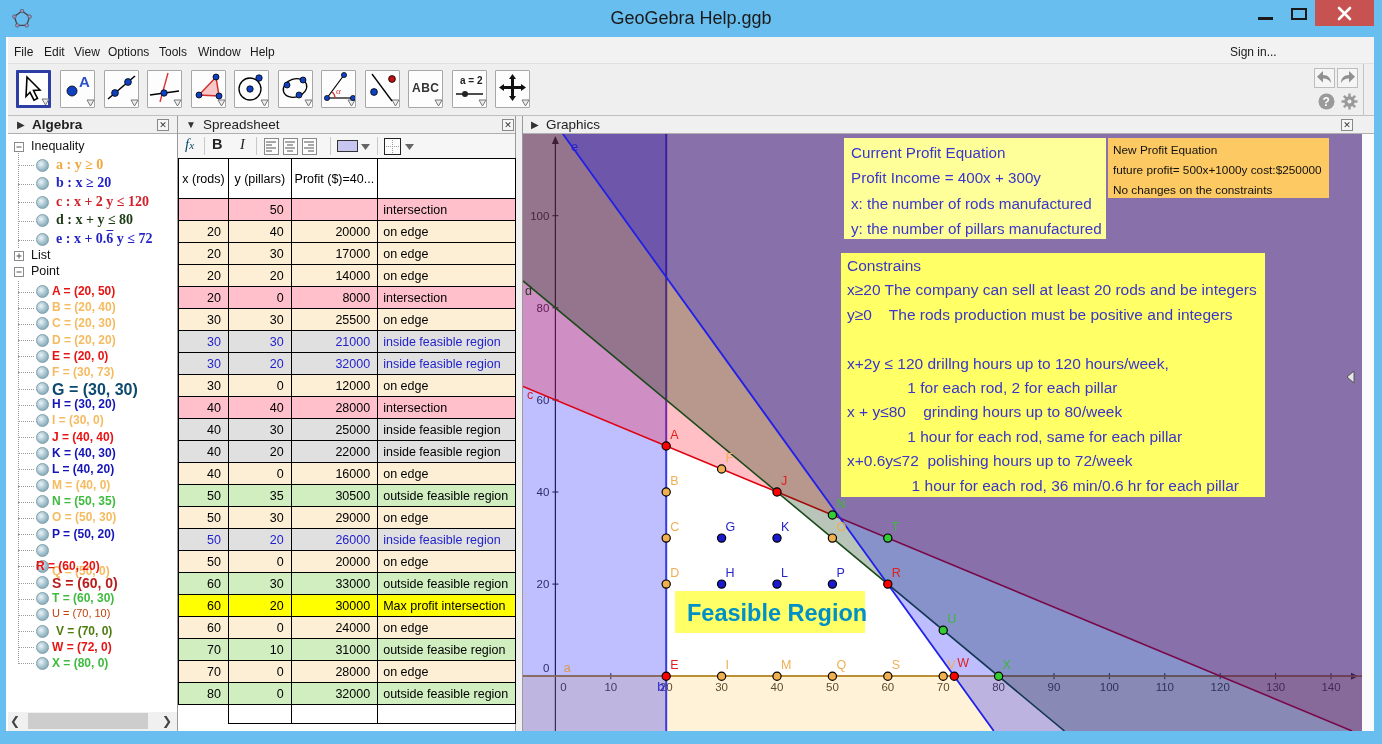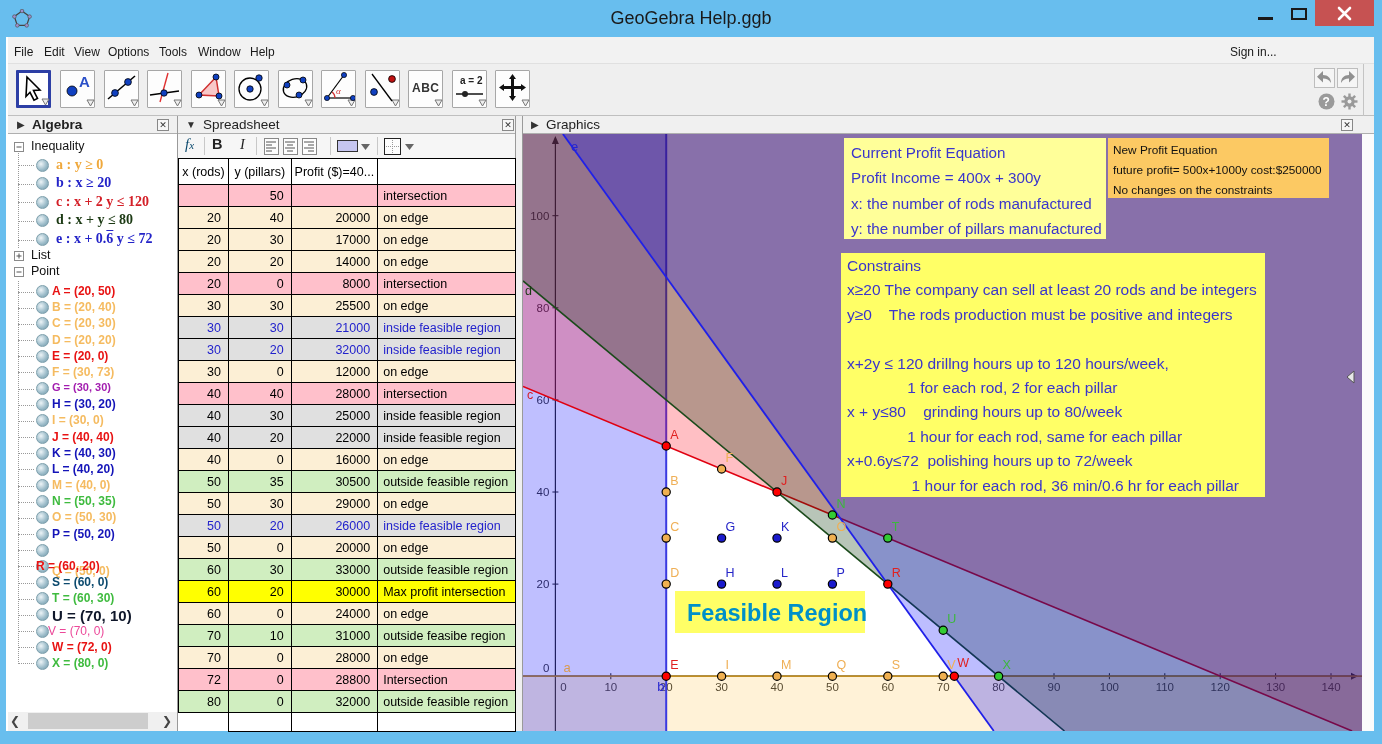--- a/index.html
+++ b/index.html
@@ -266,21 +266,21 @@
 <div class="abs" style="left:52px;top:300.17px;font-size:12px;font-weight:bold;color:#F5BB60">B = (20, 40)</div>
 <div class="abs marble" style="left:36px;top:317.34000000000003px"></div>
 <div class="abs" style="left:52px;top:316.34000000000003px;font-size:12px;font-weight:bold;color:#F5BB60">C = (20, 30)</div>
 <div class="abs marble" style="left:36px;top:333.51000000000005px"></div>
 <div class="abs" style="left:52px;top:332.51000000000005px;font-size:12px;font-weight:bold;color:#F5BB60">D = (20, 20)</div>
 <div class="abs marble" style="left:36px;top:349.68000000000006px"></div>
 <div class="abs" style="left:52px;top:348.68000000000006px;font-size:12px;font-weight:bold;color:#E81313">E = (20, 0)</div>
 <div class="abs marble" style="left:36px;top:365.8500000000001px"></div>
 <div class="abs" style="left:52px;top:364.8500000000001px;font-size:12px;font-weight:bold;color:#F5BB60">F = (30, 73)</div>
 <div class="abs marble" style="left:36px;top:382.0200000000001px"></div>
-<div class="abs" style="left:52px;top:381.0200000000001px;font-size:11px;font-weight:bold;color:#a21caf">G = (30, 30)</div>
+<div class="abs" style="left:52px;top:381.0200000000001px;font-size:16px;font-weight:bold;color:#0c4a6e">G = (30, 30)</div>
 <div class="abs marble" style="left:36px;top:398.1900000000001px"></div>
 <div class="abs" style="left:52px;top:397.1900000000001px;font-size:12px;font-weight:bold;color:#1414B8">H = (30, 20)</div>
 <div class="abs marble" style="left:36px;top:414.3600000000001px"></div>
 <div class="abs" style="left:52px;top:413.3600000000001px;font-size:12px;font-weight:bold;color:#F5BB60">I = (30, 0)</div>
 <div class="abs marble" style="left:36px;top:430.53000000000014px"></div>
 <div class="abs" style="left:52px;top:429.53000000000014px;font-size:12px;font-weight:bold;color:#E81313">J = (40, 40)</div>
 <div class="abs marble" style="left:36px;top:446.70000000000016px"></div>
 <div class="abs" style="left:52px;top:445.70000000000016px;font-size:12px;font-weight:bold;color:#1414B8">K = (40, 30)</div>
 <div class="abs marble" style="left:36px;top:462.8700000000002px"></div>
 <div class="abs" style="left:52px;top:461.8700000000002px;font-size:12px;font-weight:bold;color:#1414B8">L = (40, 20)</div>
@@ -290,27 +290,27 @@
 <div class="abs" style="left:52px;top:494.2100000000002px;font-size:12px;font-weight:bold;color:#3FBB3F">N = (50, 35)</div>
 <div class="abs marble" style="left:36px;top:511.3800000000002px"></div>
 <div class="abs" style="left:52px;top:510.3800000000002px;font-size:12px;font-weight:bold;color:#F5BB60">O = (50, 30)</div>
 <div class="abs marble" style="left:36px;top:527.5500000000002px"></div>
 <div class="abs" style="left:52px;top:526.5500000000002px;font-size:12px;font-weight:bold;color:#1414B8">P = (50, 20)</div>
 <div class="abs marble" style="left:36px;top:543.7200000000001px"></div>
 <div class="abs" style="left:52px;top:564px;font-size:12px;font-weight:bold;color:#F5BB60">Q = (50, 0)</div>
 <div class="abs marble" style="left:36px;top:559.8900000000001px"></div>
 <div class="abs" style="left:36px;top:558.8900000000001px;font-size:12px;font-weight:bold;color:#E81313">R = (60, 20)</div>
 <div class="abs marble" style="left:36px;top:576.0600000000001px"></div>
-<div class="abs" style="left:52px;top:575.0600000000001px;font-size:12px;font-weight:bold;color:#0c4a6e">S = (60, 0)</div>
+<div class="abs" style="left:52px;top:575.0600000000001px;font-size:14px;font-weight:bold;color:#b91c1c">S = (60, 0)</div>
 <div class="abs marble" style="left:36px;top:592.23px"></div>
 <div class="abs" style="left:52px;top:591.23px;font-size:12px;font-weight:bold;color:#3FBB3F">T = (60, 30)</div>
 <div class="abs marble" style="left:36px;top:608.4px"></div>
-<div class="abs" style="left:52px;top:607.4px;font-size:15px;font-weight:bold;color:#0f172a">U = (70, 10)</div>
+<div class="abs" style="left:52px;top:607.4px;font-size:11px;font-weight:normal;color:#c2410c">U = (70, 10)</div>
 <div class="abs marble" style="left:36px;top:624.5699999999999px"></div>
-<div class="abs" style="left:48px;top:623.5699999999999px;font-size:12px;font-weight:normal;color:#ec4899">V = (70, 0)</div>
+<div class="abs" style="left:56px;top:623.5699999999999px;font-size:12px;font-weight:bold;color:#4d7c0f">V = (70, 0)</div>
 <div class="abs marble" style="left:36px;top:640.7399999999999px"></div>
 <div class="abs" style="left:52px;top:639.7399999999999px;font-size:12px;font-weight:bold;color:#E81313">W = (72, 0)</div>
 <div class="abs marble" style="left:36px;top:656.9099999999999px"></div>
 <div class="abs" style="left:52px;top:655.9099999999999px;font-size:12px;font-weight:bold;color:#3FBB3F">X = (80, 0)</div>
 <div class="abs" style="left:8px;top:712px;width:169px;height:19px;background:#F0F0F0"></div>
 <div class="abs" style="left:10px;top:714px;font-size:12px;color:#444">❮</div>
 <div class="abs" style="left:162px;top:714px;font-size:12px;color:#444">❯</div>
 <div class="abs" style="left:28px;top:713px;width:120px;height:16px;background:#CDCDCD"></div>
 <div class="abs" style="left:178px;top:134px;width:337px;height:597px;background:#fff"></div>
 <div class="abs" style="left:178px;top:134px;width:337px;height:24px;background:#F6F6F6"></div>
@@ -355,21 +355,21 @@
       <polygon points="0,0 9,0 4.5,6" fill="#666"></polygon>
     </svg>
 <table class="abs" style="left:178px;top:158px;width:337px">
       <colgroup>
         <col style="width:50px">
         <col style="width:62.6px">
         <col style="width:86.6px">
         <col style="width:137.8px">
       </colgroup>
       <tbody>
-        <tr style="height:26px">
+        <tr style="height:40px">
           <td style="text-align:center">x (rods)</td>
           <td style="text-align:center">y (pillars)</td>
           <td style="text-align:center">Profit ($)=40...</td>
           <td></td>
         </tr>
         <tr style="height:22px;background:#FFC0CB;color:#000">
           <td class="num"></td>
           <td class="num">50</td>
           <td class="num"></td>
           <td class="st">intersection</td>
@@ -492,26 +492,20 @@
           <td class="num">70</td>
           <td class="num">10</td>
           <td class="num">31000</td>
           <td class="st">outside feasibe region</td>
         </tr>
         <tr style="height:22px;background:#FCEFD5;color:#000">
           <td class="num">70</td>
           <td class="num">0</td>
           <td class="num">28000</td>
           <td class="st">on edge</td>
-        </tr>
-        <tr style="height:22px;background:#FFC0CB;color:#000">
-          <td class="num">72</td>
-          <td class="num">0</td>
-          <td class="num">28800</td>
-          <td class="st">Intersection</td>
         </tr>
         <tr style="height:22px;background:#D0EEC0;color:#000">
           <td class="num">80</td>
           <td class="num">0</td>
           <td class="num">32000</td>
           <td class="st">outside feasible region</td>
         </tr>
         <tr style="height:19px">
           <td style="border-left:none;border-bottom:none"></td>
           <td></td>

